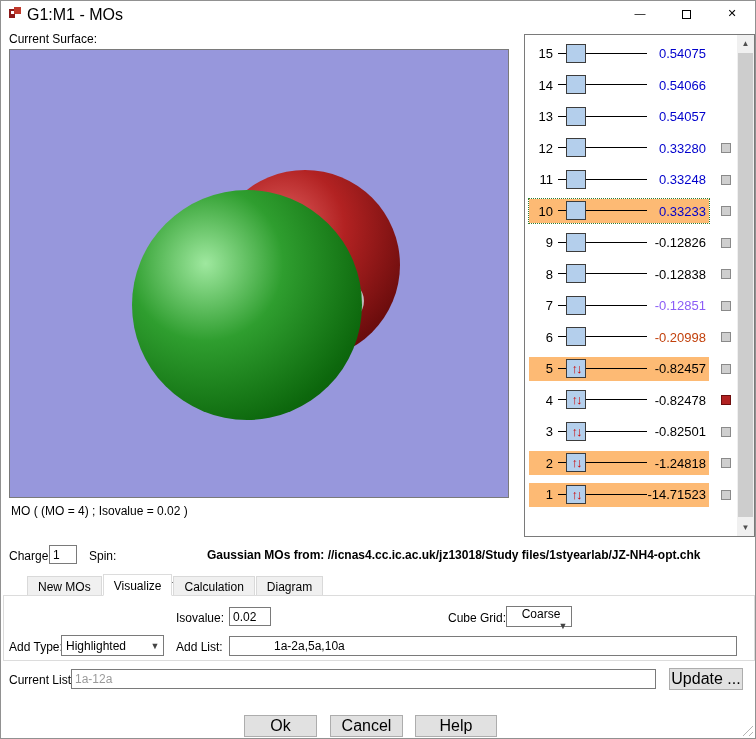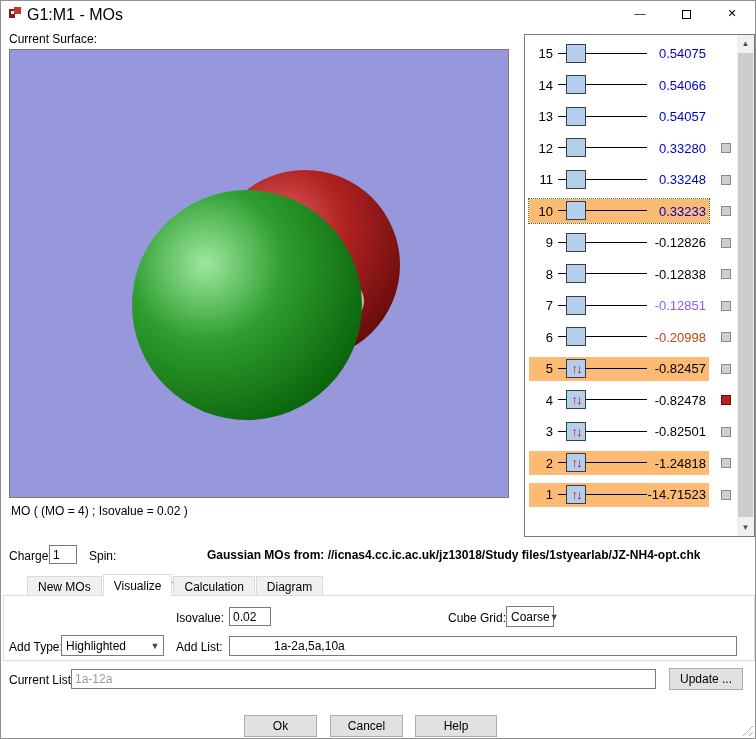--- a/index.html
+++ b/index.html
@@ -61,21 +61,21 @@
   .combo { position:absolute; border:1px solid #7a7a7a; background:#fff; display:flex; align-items:center; padding-left:4px; }
   .combo .combo-arrow { margin-left:auto; width:16px; text-align:center; color:#444; font-size:9px; }
 
   
   .tabstrip { position:absolute; left:2px; top:573px; display:flex; align-items:flex-end; height:22px;padding-left:24px; }
   .tab { padding:0 10px; height:20px; line-height:20px; background:#f0f0f0; border:1px solid #d9d9d9; border-bottom:none; margin-right:1px; }
   .tab.active { background:#fff; height:22px; line-height:22px; border:1px solid #dcdcdc; border-bottom:1px solid #fff; position:relative; z-index:2; }
   .tabpanel { position:absolute; left:2px; top:594px; width:752px; height:66px; border:1px solid #dcdcdc; background:#fff; }
 
   
-  .push-btn { position:absolute; height:22px; background:#e1e1e1; border:1px solid #adadad; text-align:center; line-height:20px; font-size:12px; }
+  .push-btn { position:absolute; height:22px; background:#e1e1e1; border:1px solid #adadad; text-align:center; line-height:20px; font-size:16px; }
 
   .resize-grip { position:absolute; right:2px; bottom:2px; width:13px; height:13px;
     background:repeating-linear-gradient(135deg, transparent 0 3px, #b5b5b5 3px 4px);
     clip-path:polygon(100% 0, 100% 100%, 0 100%); }
   .bold { font-weight:bold; }
 </style>
 </head>
 <body>
 
 <div id="window">
@@ -288,21 +288,21 @@
     <div class="tab">New MOs</div>
     <div class="tab active">Visualize</div>
     <div class="tab">Calculation</div>
     <div class="tab">Diagram</div>
   </div>
   <div class="tabpanel"></div>
 
   <span class="lbl" style="left:163px; top:610px; width:60px; text-align:right;">Isovalue:</span>
   <input class="field" style="left: 228px; top: 606px; width: 42px; height: 19px;" value="0.02">
   <span class="lbl" style="left:447px; top:610px;">Cube Grid:</span>
-  <div class="combo" style="left:505px; top:605px; width:48px; height:21px;">
+  <div class="combo" style="left:505px; top:605px; width:66px; height:21px;flex-direction:column;">
     <span>Coarse</span>
     <span class="combo-arrow">▼</span>
   </div>
 
   <span class="lbl" style="left:8px; top:639px;">Add Type:</span>
   <div class="combo" style="left:60px; top:634px; width:103px; height:21px;">
     <span>Highlighted</span>
     <span class="combo-arrow">▼</span>
   </div>
   <span class="lbl" style="left:175px; top:639px;">Add List:</span>

